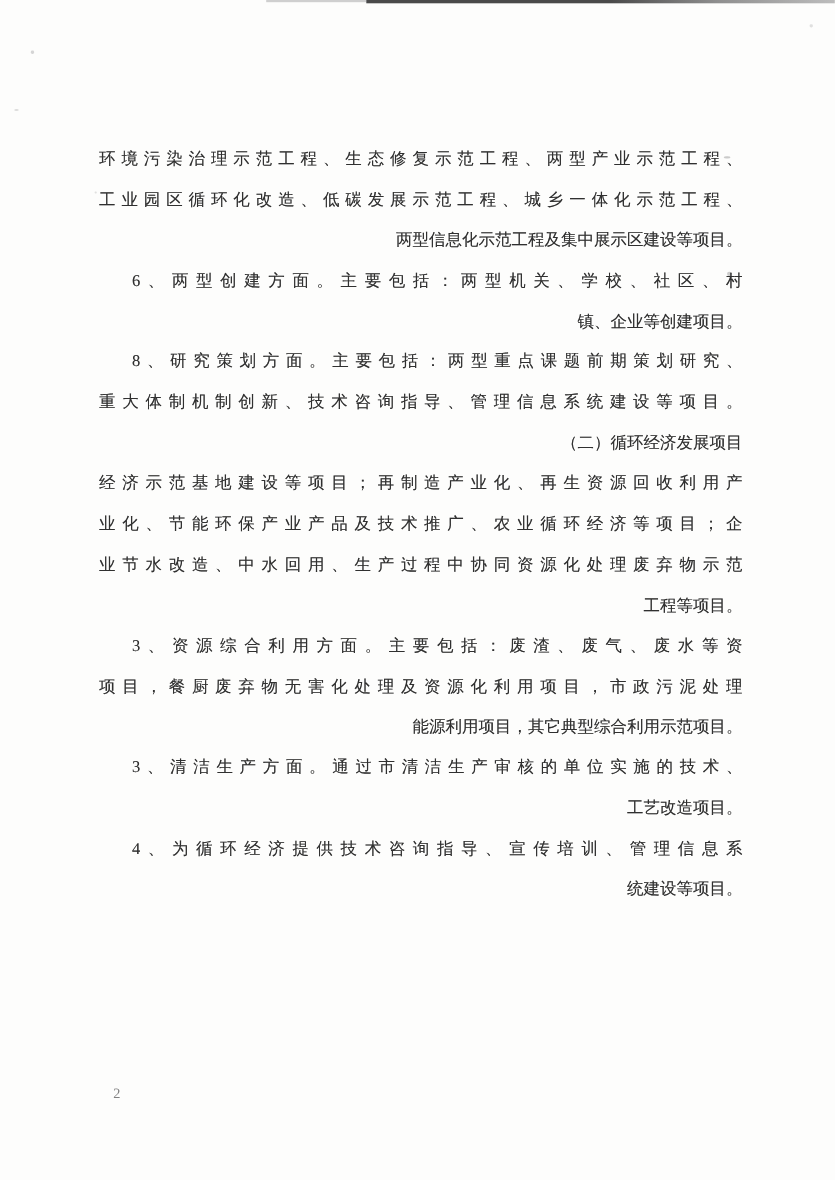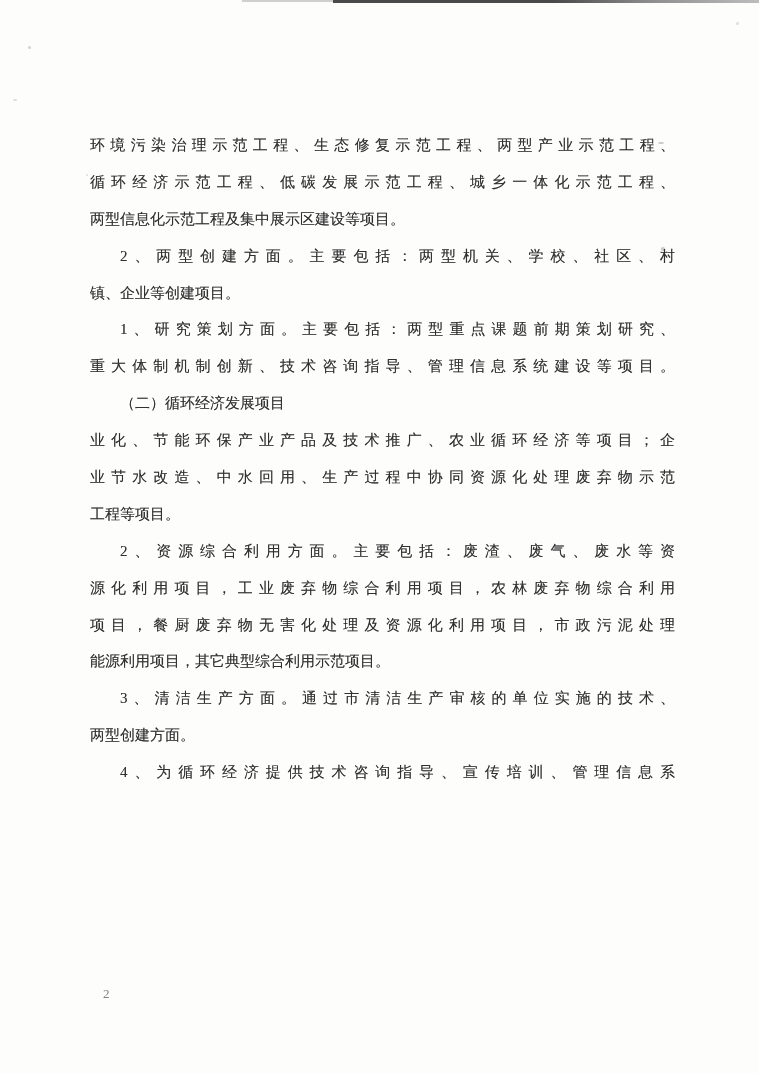--- a/index.html
+++ b/index.html
@@ -31,20 +31,21 @@
     position: absolute;
     left: 90px; top: 127px; width: 585px;
     font-size: 15px;
     line-height: 36.9px;
     color: var(--ink, #303030);
     text-shadow: 0 0 0.5px rgba(48,48,48,0.45);
   }
   .line {
     height: 36.9px;
     white-space: nowrap;
+    text-align: right;
   }
   .line.fill {
     text-align: justify;
     text-align-last: justify;
   }
   .line.indent { text-indent: 2em; }
   .page-number {
     position: absolute; left: 103px; top: 986px;
     font-size: 13px;
     color: var(--page-number, #808080);
@@ -70,33 +71,34 @@
 
   <div class="speck s1"></div>
   <div class="speck s2"></div>
   <div class="speck s3"></div>
   <div class="speck s4"></div>
   <div class="speck s5"></div>
   <div class="speck s6"></div>
 
   <div class="text-block">
       <div class="line fill">环境污染治理示范工程、生态修复示范工程、两型产业示范工程、</div>
-      <div class="line fill">循环经济示范工程、低碳发展示范工程、城乡一体化示范工程、</div>
+      <div class="line fill">工业园区循环化改造、低碳发展示范工程、城乡一体化示范工程、</div>
       <div class="line">两型信息化示范工程及集中展示区建设等项目。</div>
-      <div class="line indent fill">2、两型创建方面。主要包括：两型机关、学校、社区、村</div>
+      <div class="line indent fill">6、两型创建方面。主要包括：两型机关、学校、社区、村</div>
       <div class="line">镇、企业等创建项目。</div>
-      <div class="line indent fill">1、研究策划方面。主要包括：两型重点课题前期策划研究、</div>
+      <div class="line indent fill">8、研究策划方面。主要包括：两型重点课题前期策划研究、</div>
       <div class="line fill">重大体制机制创新、技术咨询指导、管理信息系统建设等项目。</div>
       <div class="line indent">（二）循环经济发展项目</div>
+      <div class="line fill">经济示范基地建设等项目；再制造产业化、再生资源回收利用产</div>
       <div class="line fill">业化、节能环保产业产品及技术推广、农业循环经济等项目；企</div>
       <div class="line fill">业节水改造、中水回用、生产过程中协同资源化处理废弃物示范</div>
       <div class="line">工程等项目。</div>
-      <div class="line indent fill">2、资源综合利用方面。主要包括：废渣、废气、废水等资</div>
-      <div class="line fill">源化利用项目，工业废弃物综合利用项目，农林废弃物综合利用</div>
+      <div class="line indent fill">3、资源综合利用方面。主要包括：废渣、废气、废水等资</div>
       <div class="line fill">项目，餐厨废弃物无害化处理及资源化利用项目，市政污泥处理</div>
       <div class="line">能源利用项目，其它典型综合利用示范项目。</div>
       <div class="line indent fill">3、清洁生产方面。通过市清洁生产审核的单位实施的技术、</div>
-      <div class="line">两型创建方面。</div>
+      <div class="line">工艺改造项目。</div>
       <div class="line indent fill">4、为循环经济提供技术咨询指导、宣传培训、管理信息系</div>
+      <div class="line">统建设等项目。</div>
     </div>
 
   <div class="page-number">2</div>
 </div>
 
 </body></html>

